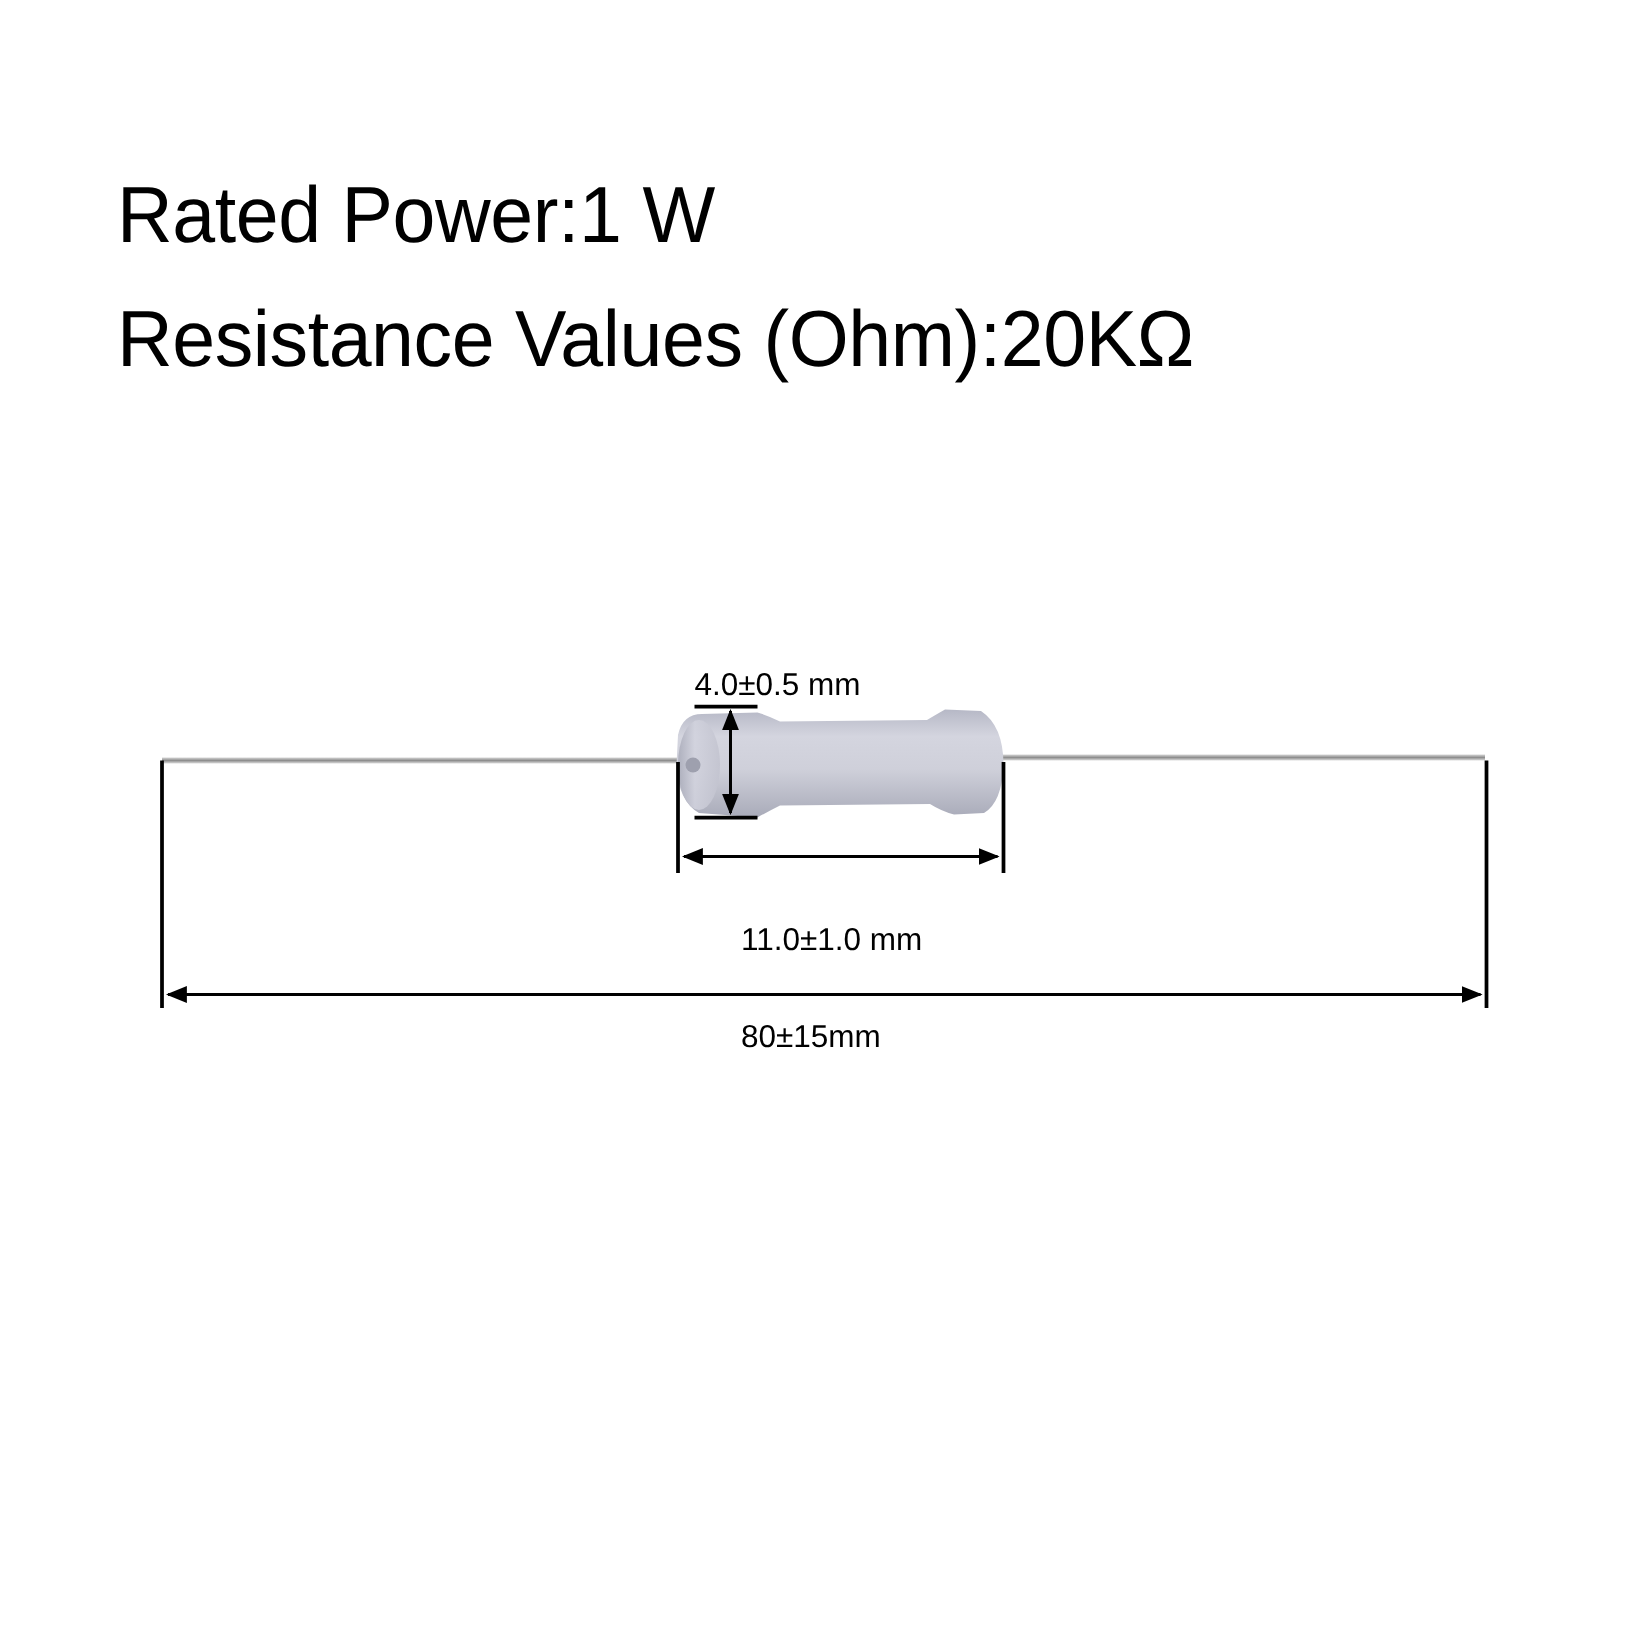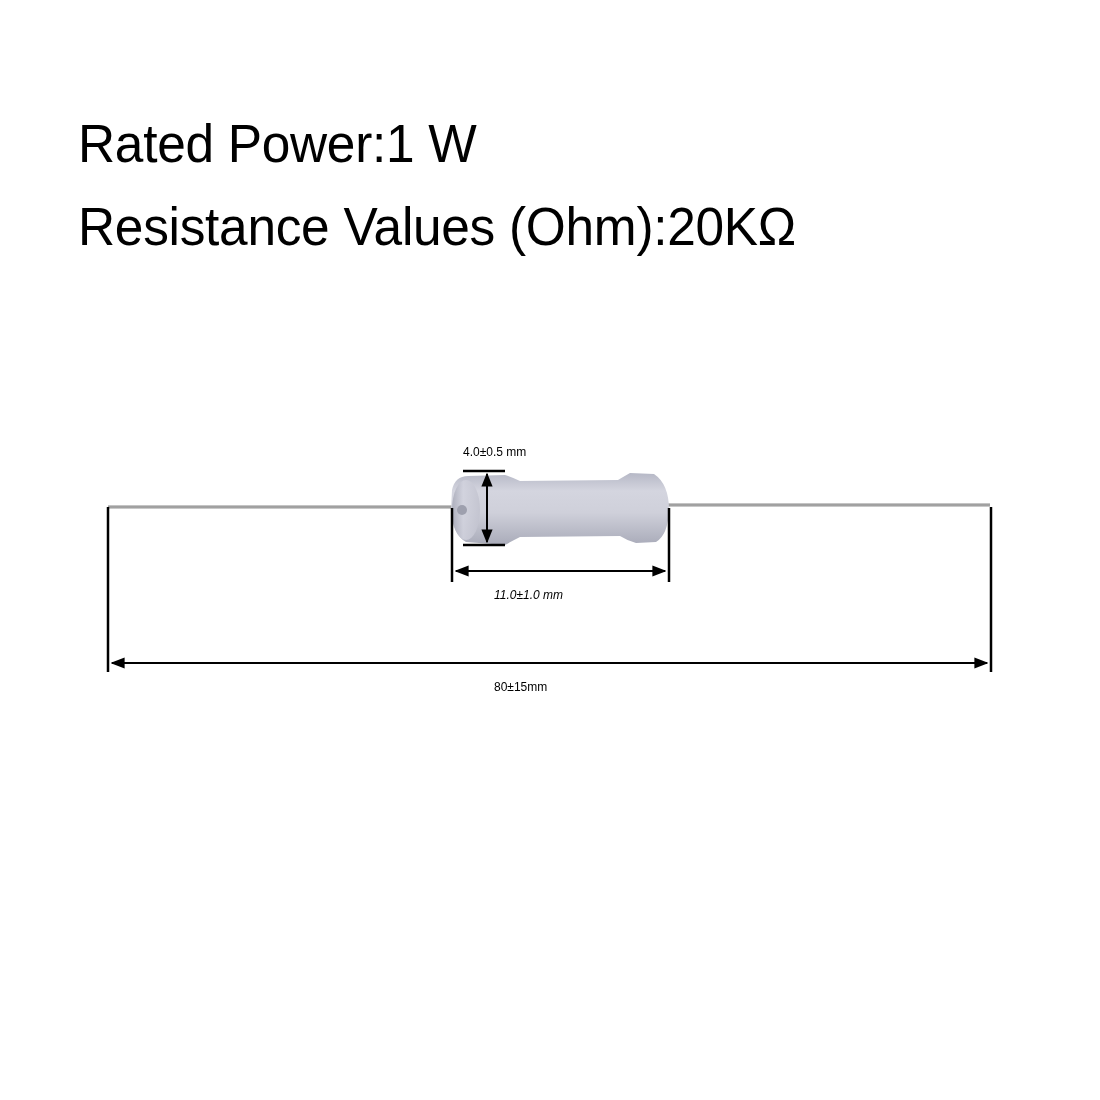--- a/index.html
+++ b/index.html
@@ -1,20 +1,20 @@
 <!DOCTYPE html>
 <html><head>
 <meta charset="utf-8">
 <style>
   html, body { margin: 0; padding: 0; background: #ffffff; }
   body { width: 1100px; height: 1100px; position: relative; overflow: hidden; font-family: "Liberation Sans", sans-serif; color: #000; }
   .title { position: absolute; left: 78px; font-size: 53px; line-height: 1; white-space: nowrap; letter-spacing: -0.3px; transform: scaleX(0.97); transform-origin: left top; }
   .t1 { top: 117px; }
   .t2 { top: 200px; }
-  .dim { position: absolute; font-size: 12px; white-space: nowrap; line-height: 1; }
+  .dim { position: absolute; font-size: 21px; white-space: nowrap; line-height: 1; }
   svg { position: absolute; left: 0; top: 0; }
 </style>
 </head>
 <body>
 
 <div class="title t1">Rated Power:1 W</div>
 <div class="title t2">Resistance Values (Ohm):20KΩ</div>
 
 <svg width="1100" height="1100" viewBox="0 0 1100 1100">
   <defs>
@@ -65,14 +65,14 @@
   </g>
 
   <g>
     <line x1="108" y1="507" x2="108" y2="672" stroke="#000" stroke-width="2.5"></line>
     <line x1="991" y1="507" x2="991" y2="672" stroke="#000" stroke-width="2.5"></line>
     <line x1="112" y1="663" x2="987" y2="663" stroke="#000" stroke-width="2" marker-start="url(#arr)" marker-end="url(#arr)"></line>
   </g>
 </svg>
 
 <div class="dim" style="left:463px; top:446px;">4.0±0.5 mm</div>
-<div class="dim" style="left:494px; top:589px;font-style:italic;">11.0±1.0 mm</div>
+<div class="dim" style="left:494px; top:616px;">11.0±1.0 mm</div>
 <div class="dim" style="left:494px; top:681px;">80±15mm</div>
 
 </body></html>

